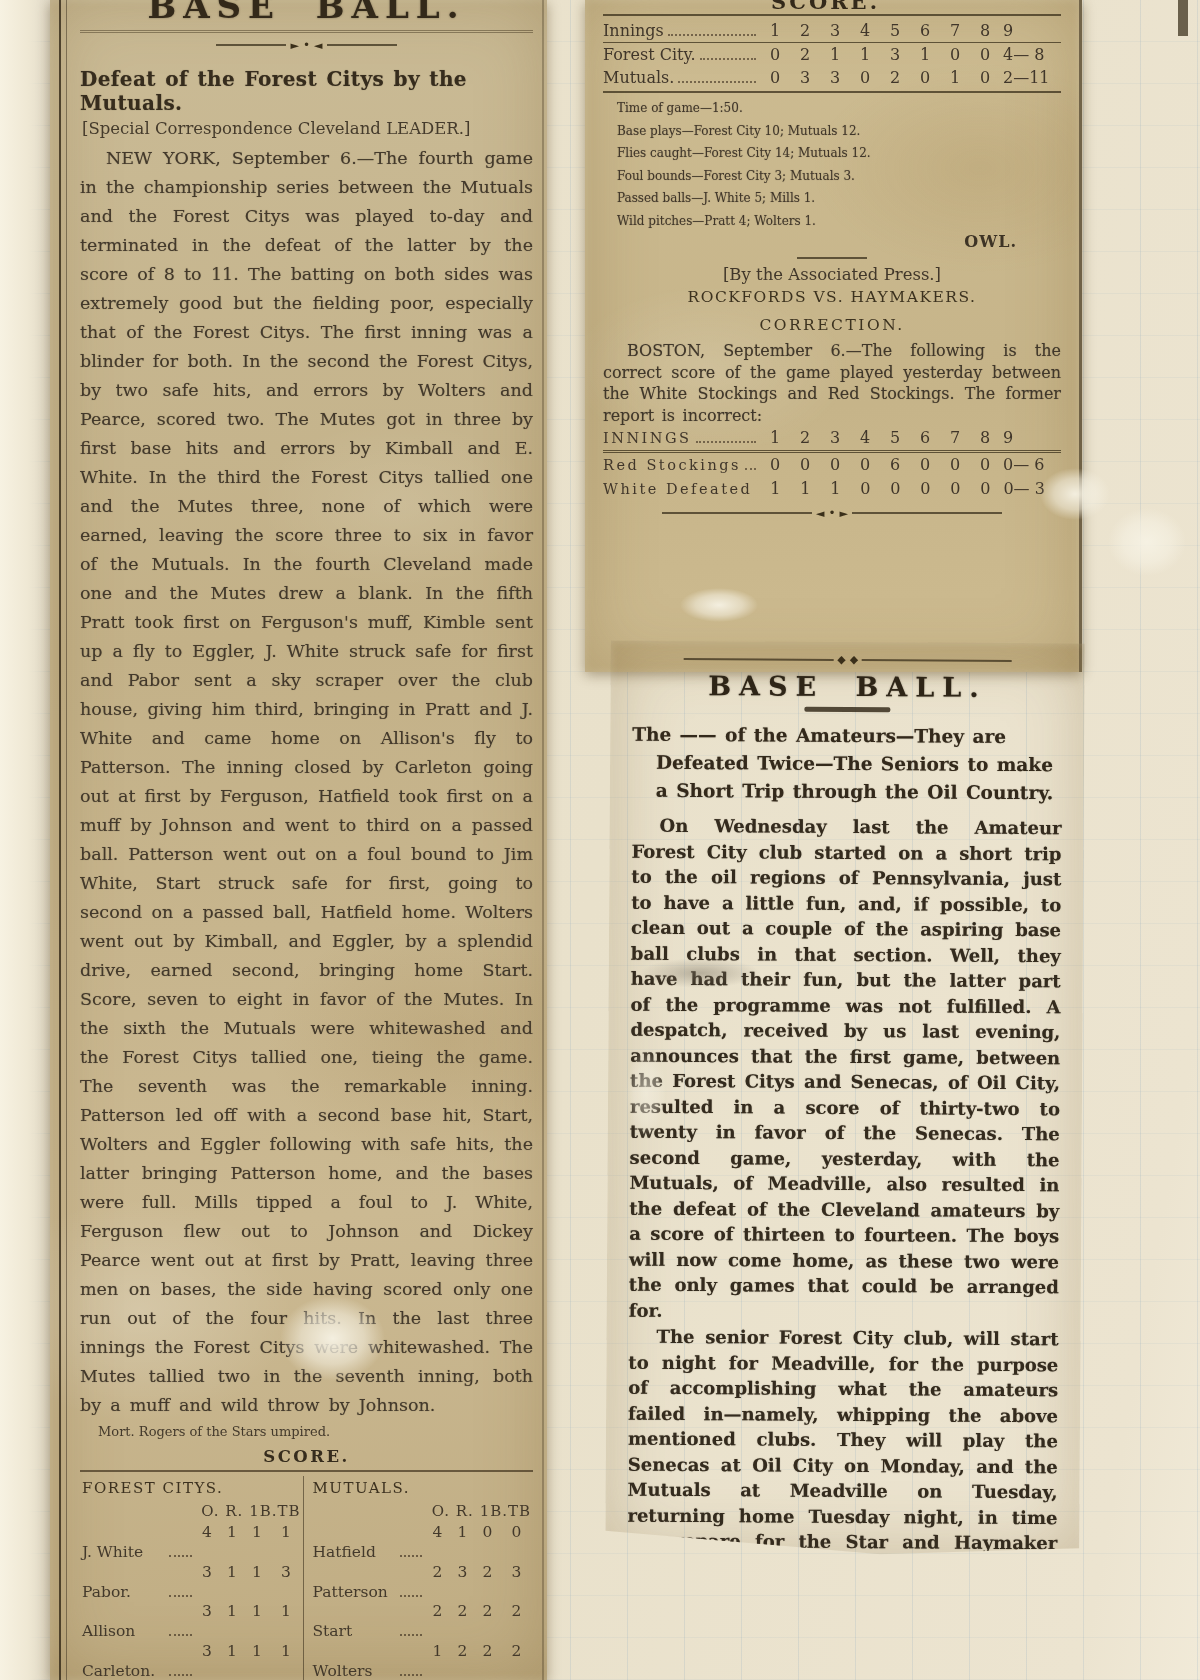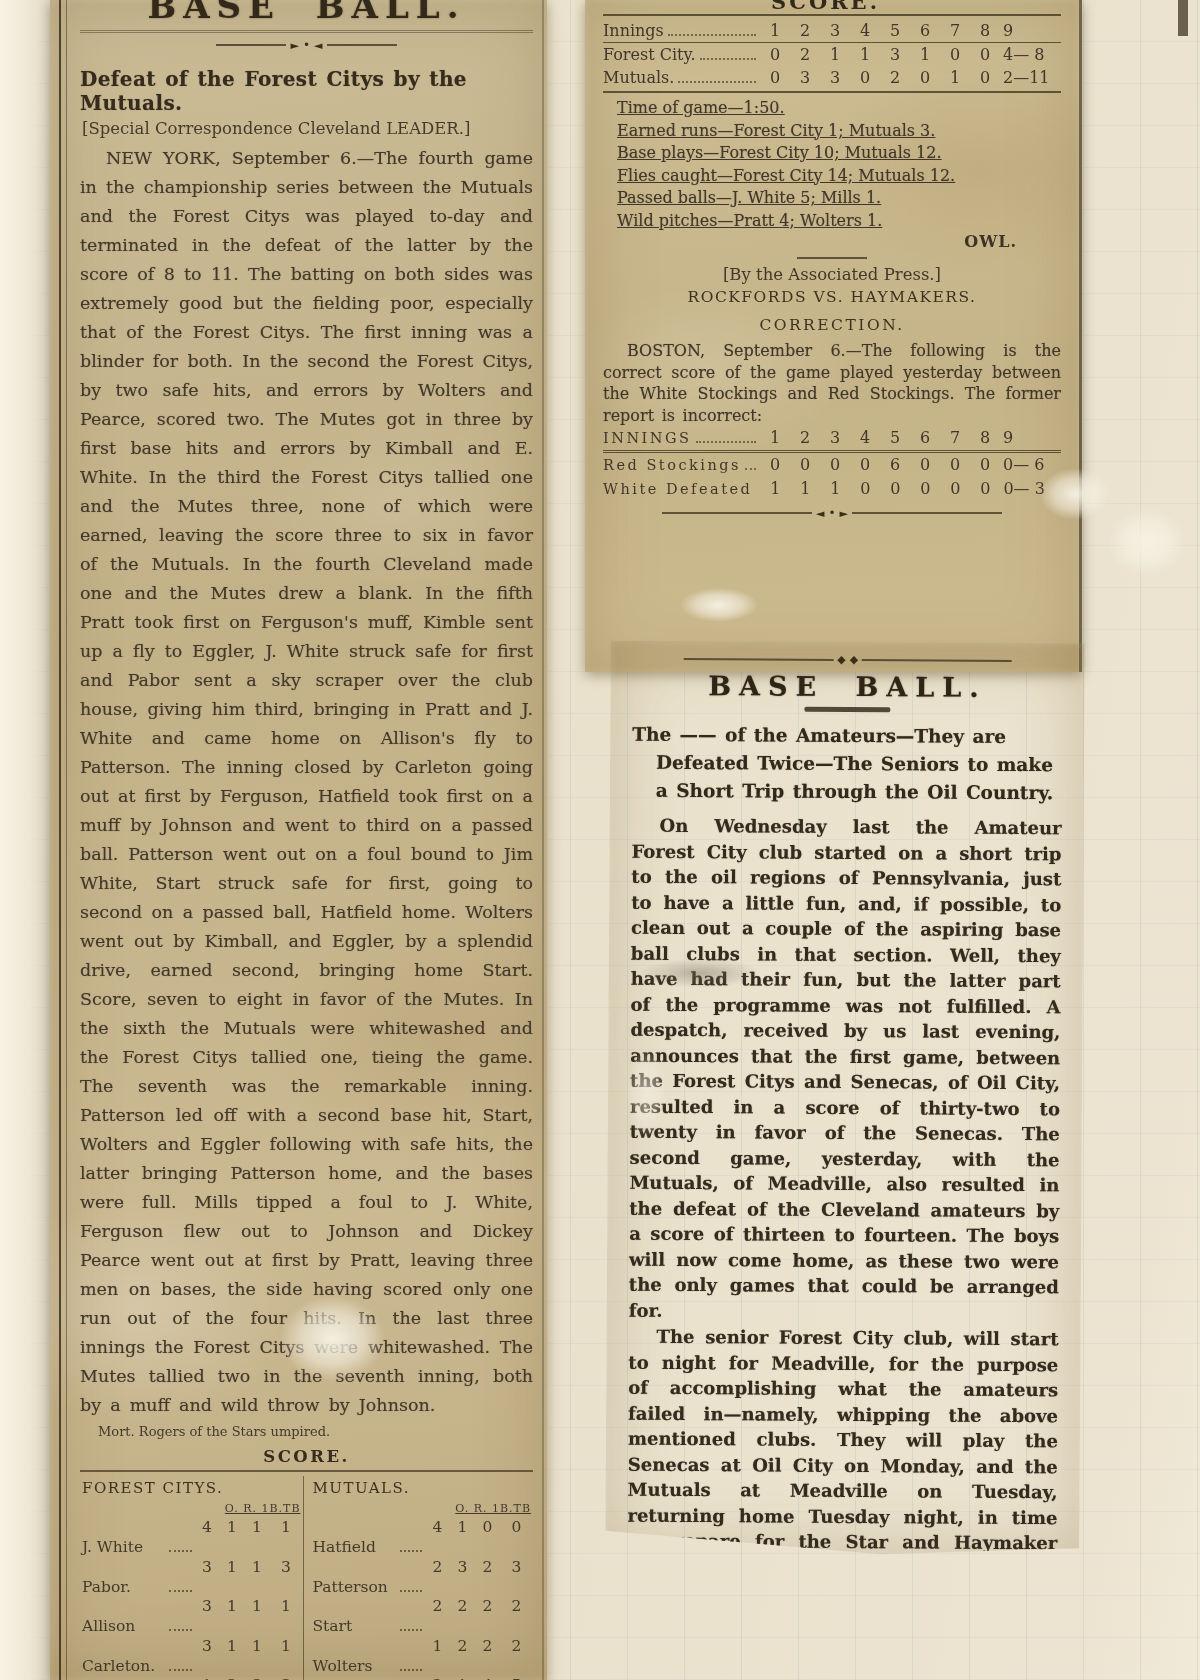--- a/index.html
+++ b/index.html
@@ -65,42 +65,42 @@
     color:#362c1d;letter-spacing:.4px;word-spacing:2px;text-shadow:0 0 1px rgba(54,44,29,.5);}
   .credit{font-size:16.5px;margin:2px 0 6px 2px;color:#453b2c;}
   .umpire{font-size:13px;margin:4px 0 0 18px;color:#43392b;}
   .score-head{margin-top:auto;text-align:center;font-size:16.5px;font-weight:bold;
     letter-spacing:2.5px;padding:8px 0 4px 0;border-bottom:2px solid rgba(55,42,22,.65);color:#362c1d;}
   .bs{display:flex;margin-top:4px;font-size:15.5px;color:#43392b;}
   .bs-half{flex:1;display:grid;grid-template-columns:86px 1fr 25px 25px 25px 33px;
     align-content:start;row-gap:1.5px;}
   .bs-half.r{border-left:1px solid rgba(50,38,20,.55);padding-left:7px;}
   .bs-team{grid-column:1/-1;font-size:15px;letter-spacing:1.5px;padding:3px 0 2px 2px;color:#3c311f;}
-  .bs-cols{grid-column:1/-1;text-align:right;letter-spacing:1px;font-size:11px;padding:1px 2px 2px 0;text-decoration:underline;}
+  .bs-cols{grid-column:1/-1;text-align:right;letter-spacing:1px;font-size:15px;padding:1px 2px 2px 0;}
   .nm{white-space:nowrap;padding-left:2px;margin-top:20px;}
   .ld{border-bottom:2px dotted rgba(80,66,45,.75);margin:0 3px 4px 3px;}
   .nu{text-align:center;}
 
   
   .in-tbl{font-size:16px;color:#40362a;}
   .in-head,.in-row{display:flex;align-items:baseline;line-height:23px;}
   .in-name{flex:none;white-space:nowrap;}
   .in-lead{flex:1;border-bottom:2px dotted rgba(80,66,45,.7);margin:0 4px 5px 4px;}
   .cel{flex:none;width:30px;text-align:center;}
   .cel.last{width:58px;text-align:left;padding-left:3px;}
   .t1{border-top:2px solid rgba(48,38,18,.7);padding-top:3px;}
   .t1 .in-head{border-bottom:1.5px solid rgba(48,38,18,.7);}
   .t1{border-bottom:2px solid rgba(48,38,18,.7);padding-bottom:2px;}
   .t2 .in-head{border-bottom:3px double rgba(48,38,18,.7);}
   .t2 .in-name{letter-spacing:2.5px;font-size:14.5px;}
   .cutscore{height:14px;overflow:hidden;margin-left:168px;}
   .cutscore span{display:block;margin-top:-11px;font-size:21px;font-weight:bold;letter-spacing:3px;color:#33291a;}
 
-  .stats{padding:4px 0 0 14px;font-size:16px;line-height:22.5px;color:#41372a;
-    text-shadow:0 0 1px rgba(65,55,42,.4);text-decoration:underline;}
+  .stats{padding:4px 0 0 14px;font-size:12px;line-height:22.5px;color:#41372a;
+    text-shadow:0 0 1px rgba(65,55,42,.4);}
   .sig{text-align:right;padding-right:44px;font-size:16px;letter-spacing:1px;font-weight:bold;color:#3d3325;}
   .ap-credit{text-align:center;font-size:16.5px;margin-top:2px;color:#41372a;}
   .ap-head{text-align:center;font-size:15.5px;letter-spacing:1.5px;margin:4px 0 5px 0;color:#3c321f;}
   .corr-head{text-align:center;font-size:15.5px;letter-spacing:2.5px;margin:10px 0 6px 0;color:#3c321f;}
 
   
   .hl2{margin:4px 0 0 0;text-align:center;font-size:27px;font-weight:bold;letter-spacing:8px;
     word-spacing:14px;color:#2e2517;text-shadow:0 0 1.5px rgba(46,37,23,.55);}
   .hl2-rule{width:86px;height:5px;background:rgba(44,34,18,.8);margin:5px auto 10px auto;border-radius:2px;}
   .deck{font-size:18.5px;font-weight:bold;line-height:28px;color:#33291b;
@@ -294,23 +294,23 @@
           <span class="cel">2</span>
           <span class="cel">0</span>
           <span class="cel">1</span>
           <span class="cel">0</span>
           <span class="cel last">2—11</span>
       </div>
     </div>
 
     <div class="stats">
       <div class="stat">Time of game—1:50.</div>
-      <div class="stat">Earned runs—Forest City 1; Mutuals 3.</div>
       <div class="stat">Base plays—Forest City 10; Mutuals 12.</div>
       <div class="stat">Flies caught—Forest City 14; Mutuals 12.</div>
+      <div class="stat">Foul bounds—Forest City 3; Mutuals 3.</div>
       <div class="stat">Passed balls—J. White 5; Mills 1.</div>
       <div class="stat">Wild pitches—Pratt 4; Wolters 1.</div>
     </div>
     <div class="sig">OWL.</div>
 
     <div class="divider">
         <span class="dl"></span>
       </div>
 
     <div class="ap-credit">[By the Associated Press.]</div>

